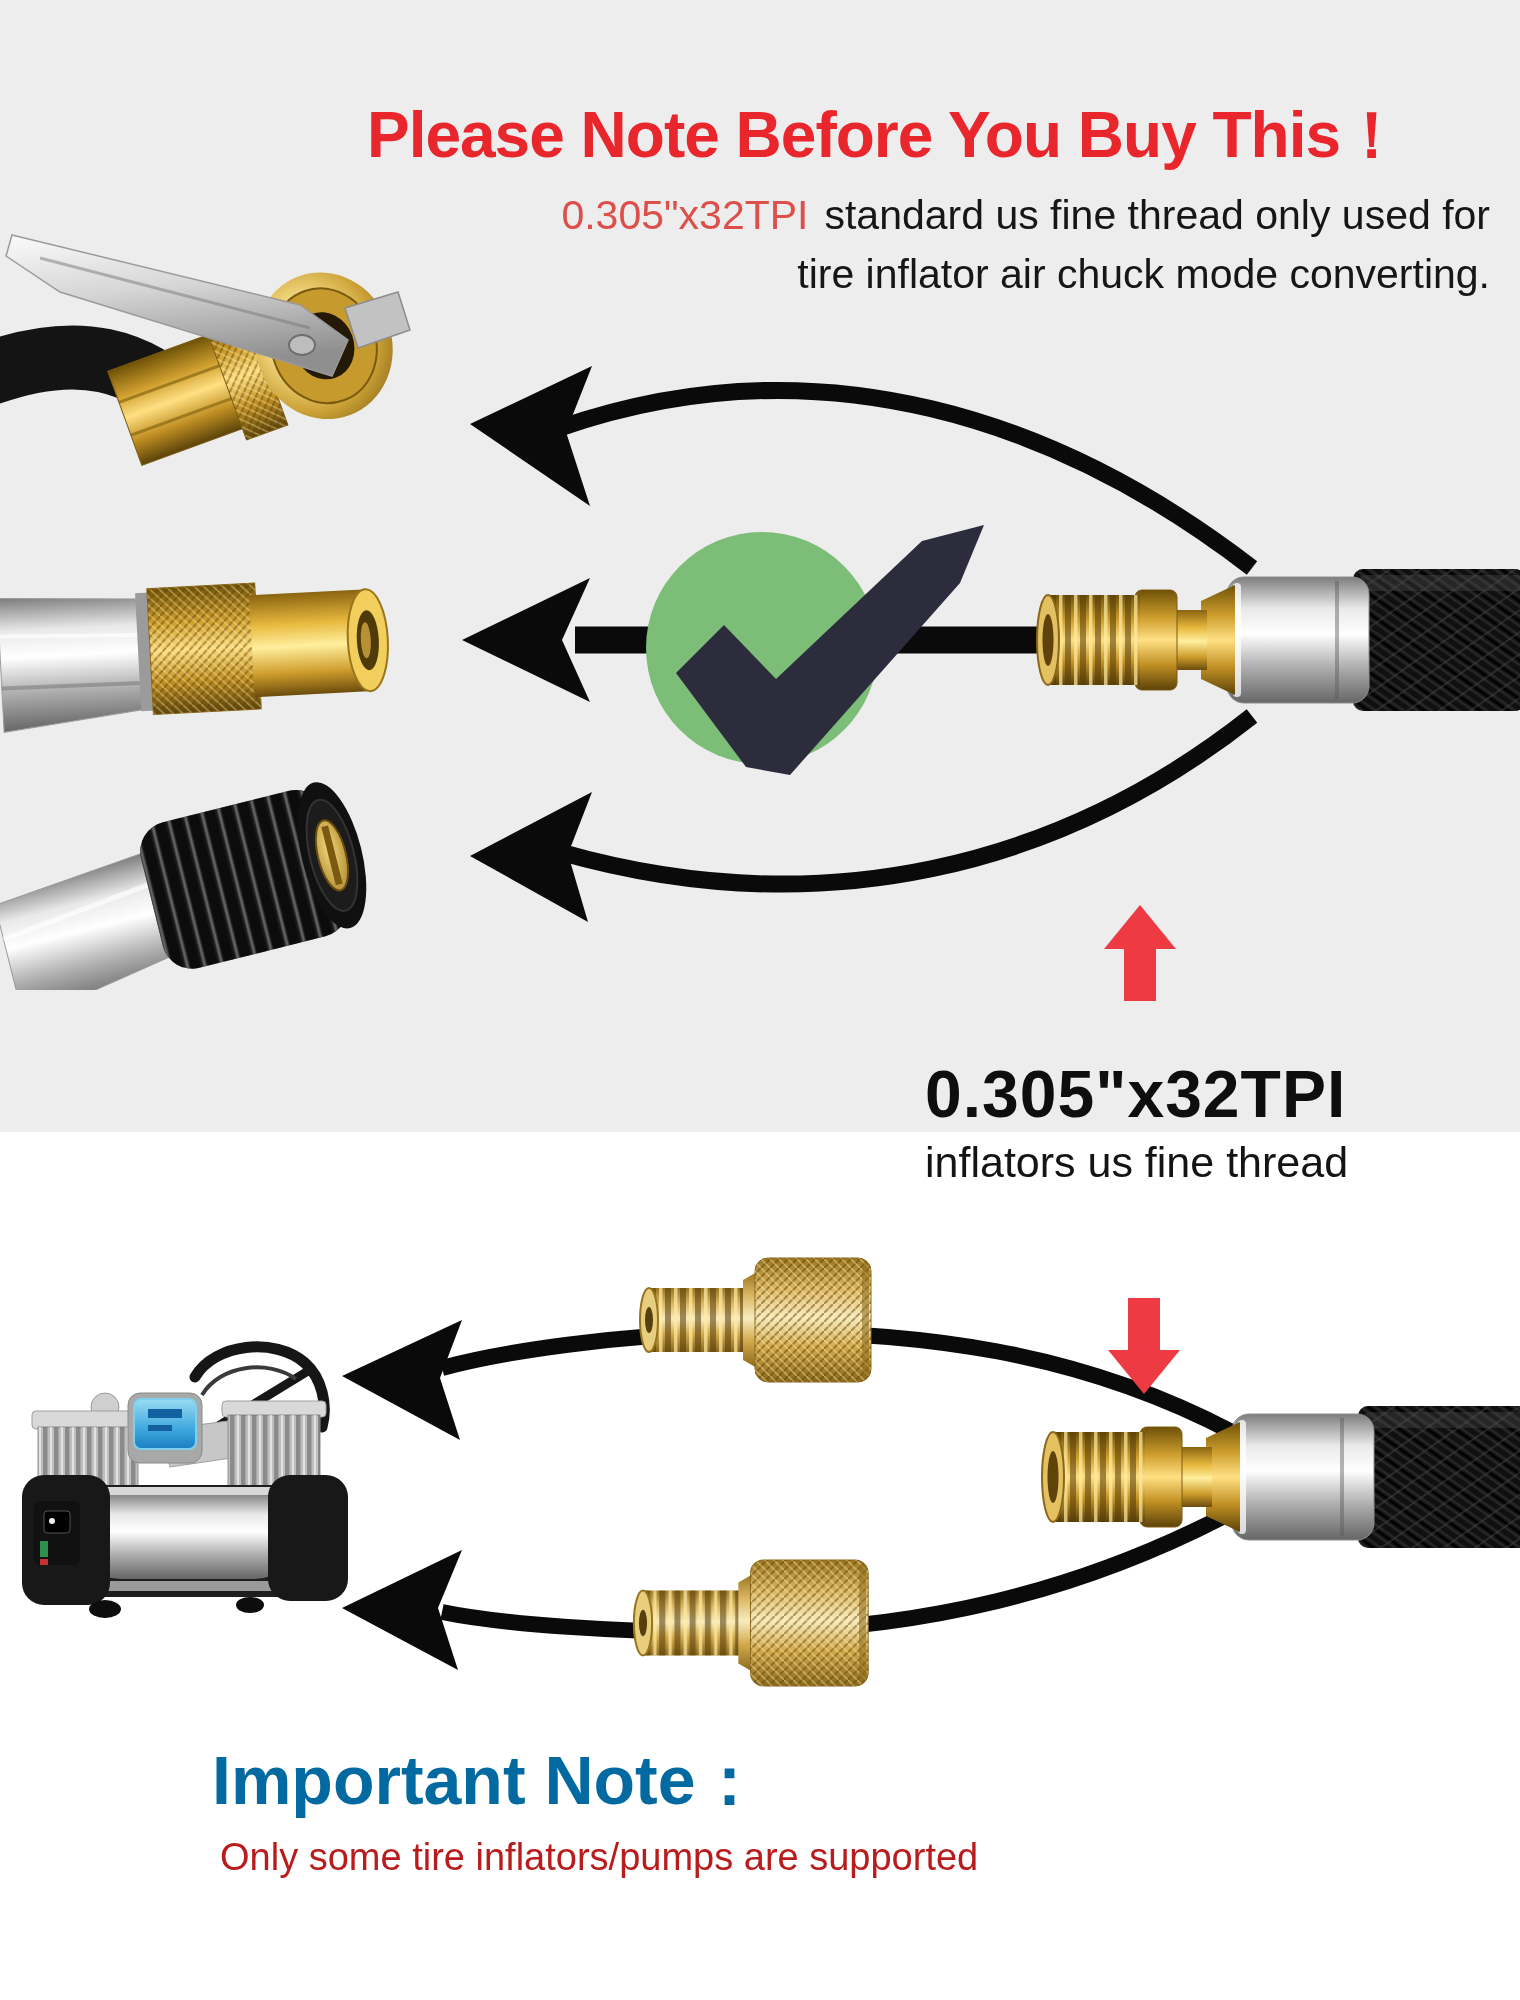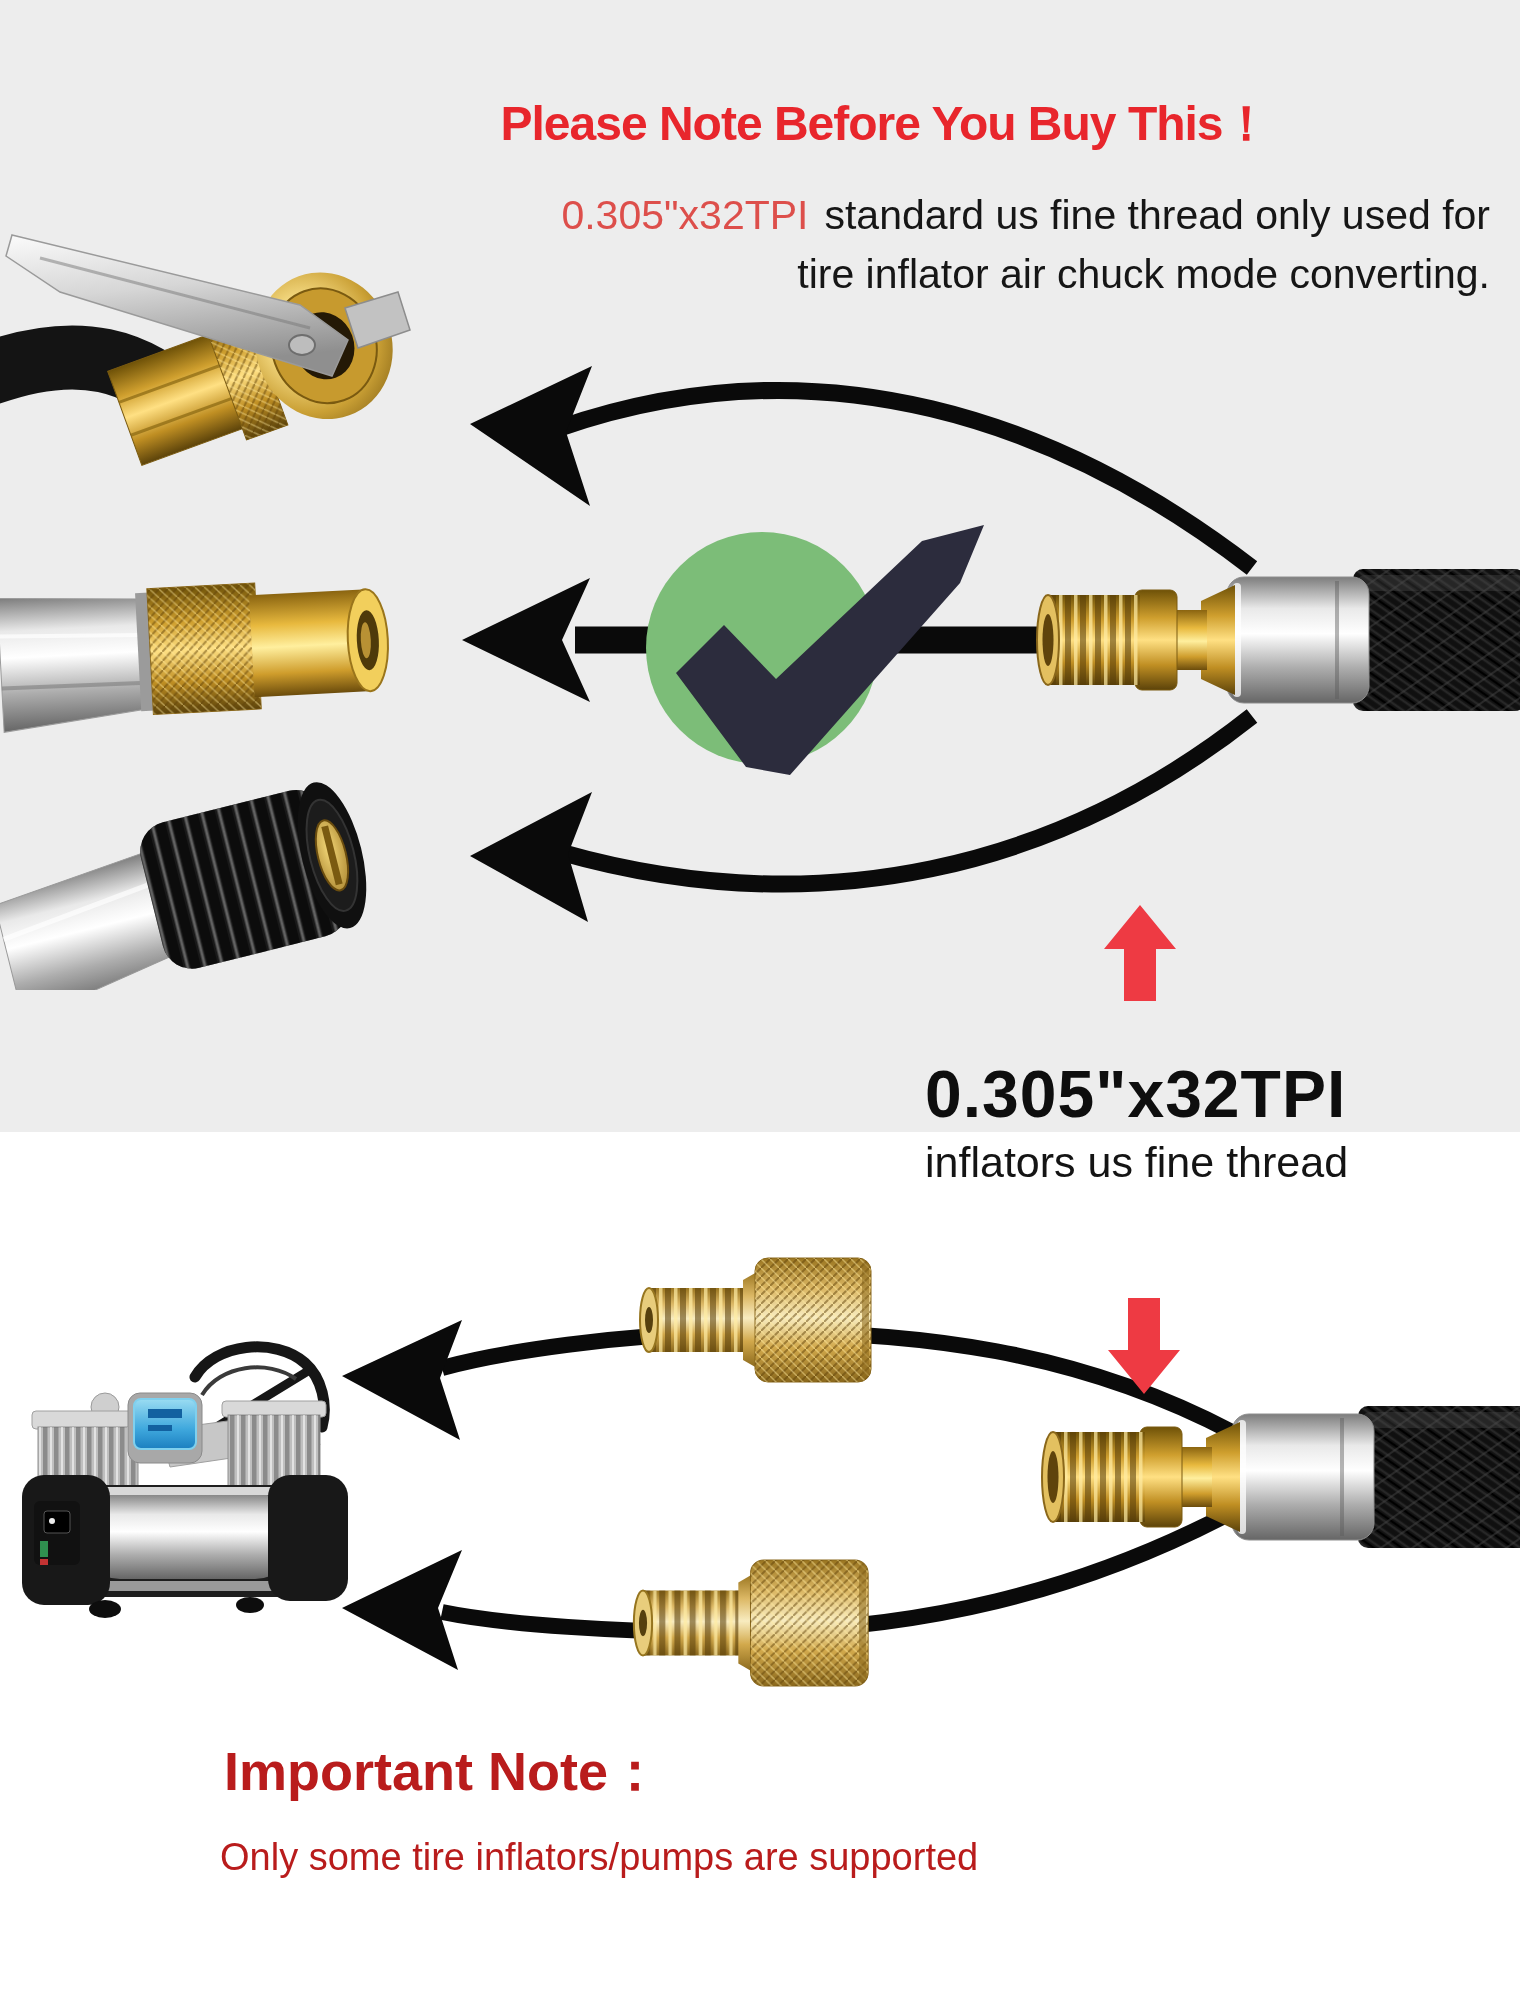--- a/index.html
+++ b/index.html
@@ -4,31 +4,31 @@
 <style>
   html,body{margin:0;padding:0;background:#ffffff;}
   .canvas{
     position:relative;width:1520px;height:2000px;overflow:hidden;
     font-family:"Liberation Sans", sans-serif;background:#ffffff;
   }
   .top-bg{position:absolute;left:0;top:0;width:1520px;height:1132px;background:#ededed;}
   .abs{position:absolute;}
   .title{
     left:250px;top:92px;width:1270px;text-align:center;
-    font-size:48px;font-weight:bold;color:#e8262c;letter-spacing:-1px;white-space:nowrap;
+    font-size:64px;font-weight:bold;color:#e8262c;letter-spacing:-1px;white-space:nowrap;
   }
   .subtitle{
     top:186px;right:30px;text-align:right;font-size:41px;line-height:59px;
     color:#161616;white-space:nowrap;
   }
   .subtitle .hl{color:#dd4f4b;}
   .subtitle .rest{margin-left:16px;}
   .spec-size{left:925px;top:1056px;font-size:66px;font-weight:bold;color:#0e0e0e;letter-spacing:1px;white-space:nowrap;}
   .spec-sub{left:925px;top:1138px;font-size:43px;color:#141414;white-space:nowrap;}
-  .note-heading{left:224px;top:1736px;font-size:54px;font-weight:bold;color:#b91c1c;white-space:nowrap;}
+  .note-heading{left:212px;top:1736px;font-size:68px;font-weight:bold;color:#0369a1;white-space:nowrap;}
   .note-body{left:220px;top:1836px;font-size:38px;color:#b91c1c;white-space:nowrap;}
   svg{display:block;}
 </style>
 </head>
 <body>
 
 <div class="canvas">
 
   <svg width="0" height="0" style="position:absolute" aria-hidden="true">
     <defs>

